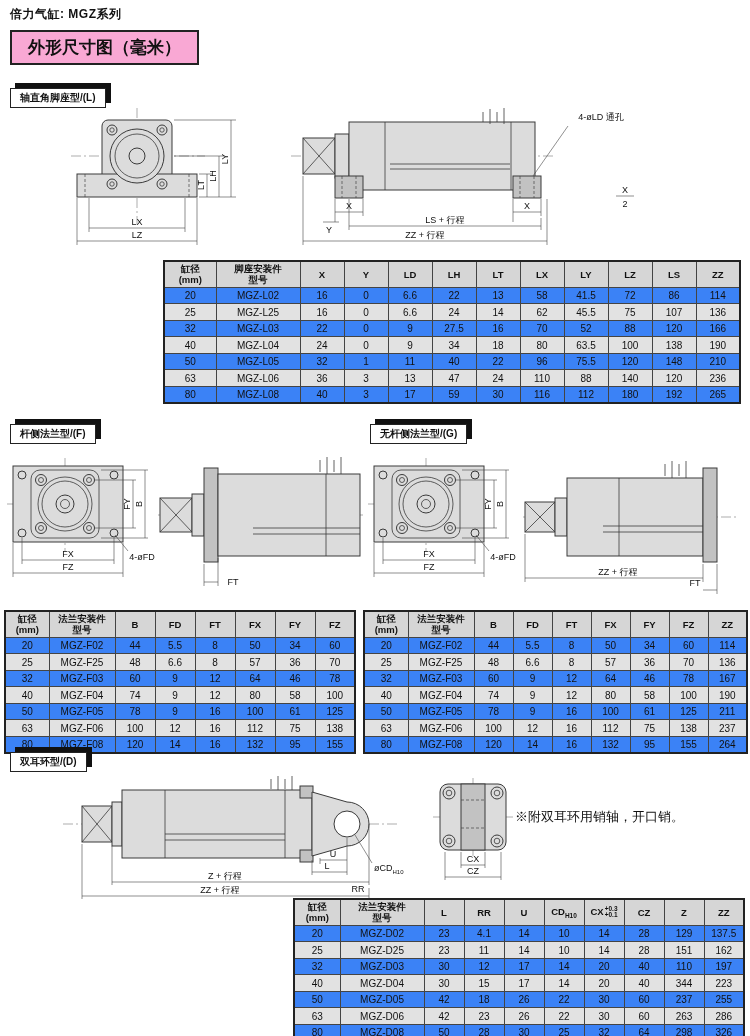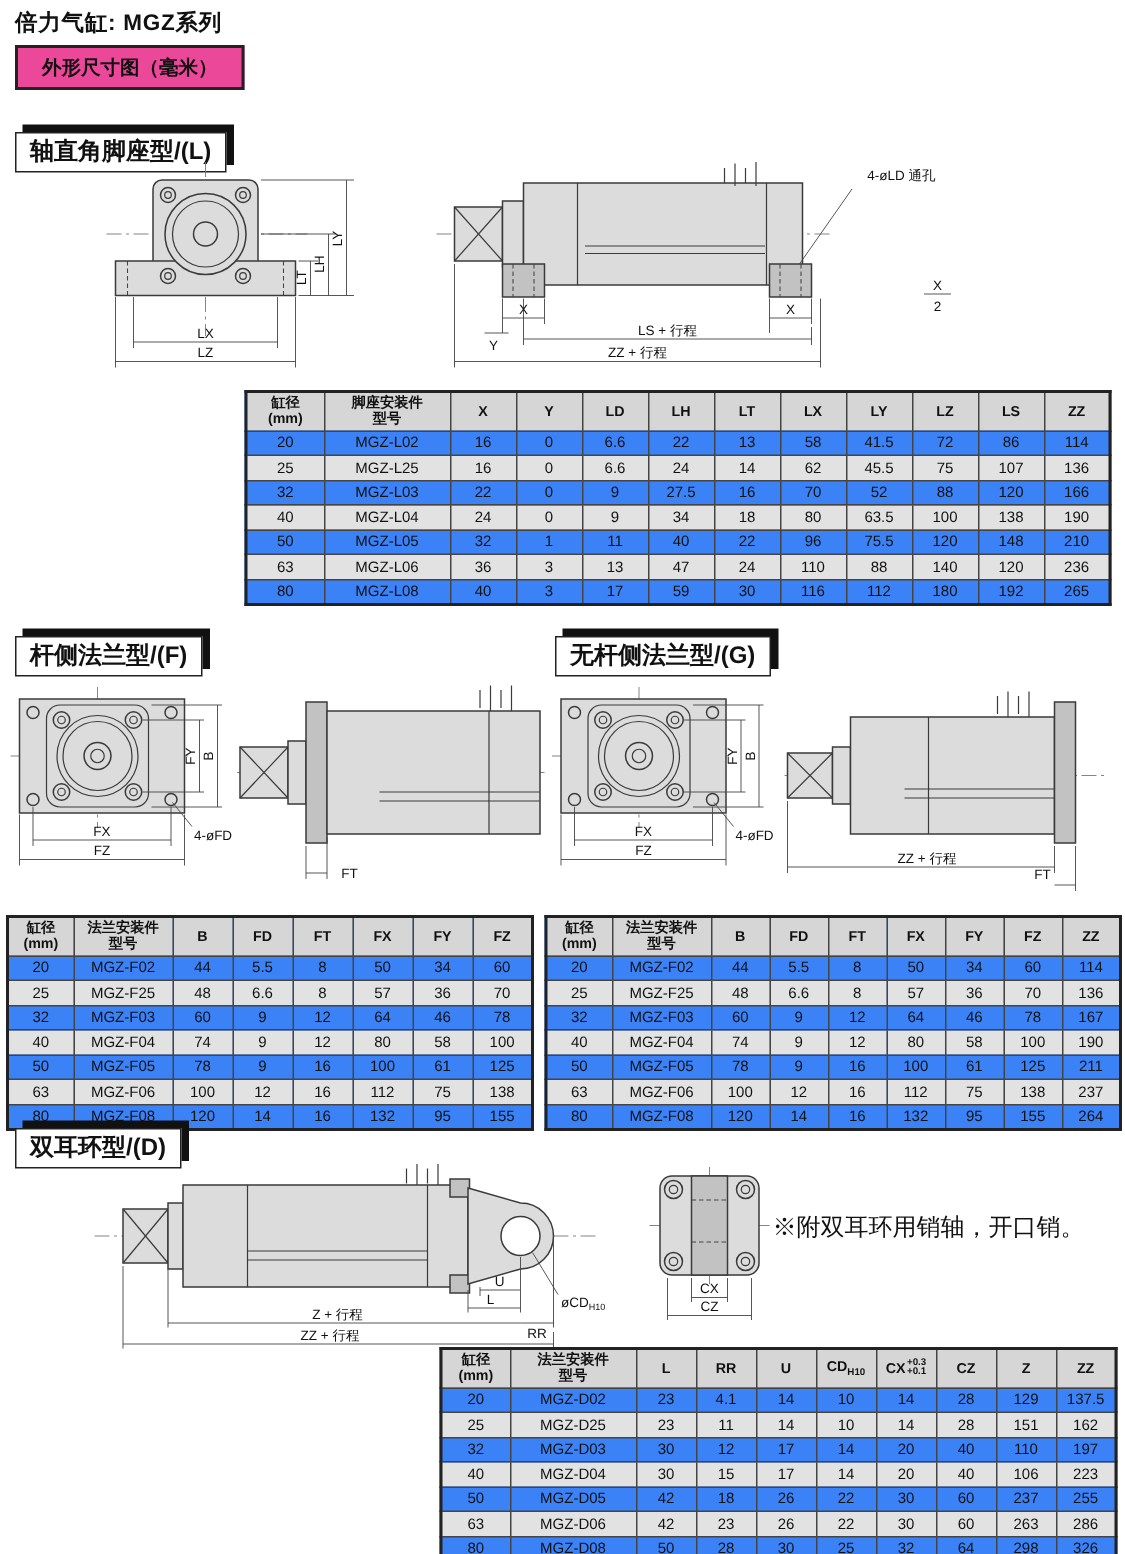--- a/index.html
+++ b/index.html
@@ -1,26 +1,26 @@
 <!DOCTYPE html>
 <html><head>
 <meta charset="utf-8">
 <style>
   html,body{margin:0;padding:0;background:#fff;font-family:"Liberation Sans",sans-serif;color:#111}
   .page{position:relative;width:750px;height:1036px;background:#fff;overflow:hidden}
-  .title{position:absolute;left:10px;top:6px;font-size:15px;font-weight:bold;letter-spacing:.5px}
-  .dimbox{position:absolute;left:10px;top:30px;border:2px solid #222;padding:4px 16px;font-size:13px;font-weight:bold;background:#ec4899}
-  .sec{position:absolute;background:#fff;border:1.5px solid #222;box-shadow:5px -5px 0 #111;padding:2px 9px;font-size:16px;font-weight:bold;white-space:nowrap}
+  .title{position:absolute;left:10px;top:6px;font-size:12px;font-weight:bold;letter-spacing:.5px}
+  .dimbox{position:absolute;left:10px;top:30px;border:2px solid #222;padding:4px 16px;font-size:17px;font-weight:bold;background:#f9a8d4}
+  .sec{position:absolute;background:#fff;border:1.5px solid #222;box-shadow:5px -5px 0 #111;padding:2px 9px;font-size:10px;font-weight:bold;white-space:nowrap}
   table.t{position:absolute;border-collapse:collapse;table-layout:fixed;text-align:center;border:2px solid #222;background:#3b82f6}
   .t th{background:#d6d6d6;border:1px solid #444;font-weight:bold;white-space:pre-line;padding:1px 0;font-size:9.5px;line-height:1.2;vertical-align:middle}
   .t td{border:1px solid #444;padding:1px 0;height:13.5px;font-size:10px}
   .t tbody tr:nth-child(even) td{background:#e2e2e2}
   .t sub{font-size:6.5px}
   .tol{display:inline-flex;flex-direction:column;font-size:6.5px;line-height:1.05;vertical-align:middle;margin-left:1px;text-align:left}
-  .note{position:absolute;font-size:16px}
+  .note{position:absolute;font-size:13px}
   svg{position:absolute;overflow:visible}
   .part{fill:#dcdcdc;stroke:#3a3a3a;stroke-width:1}
   .dark{fill:#c2c2c2;stroke:#3a3a3a;stroke-width:1}
   .thin{fill:none;stroke:#3a3a3a;stroke-width:.8}
   .dim{stroke:#444;stroke-width:.6;fill:none}
   .cl{stroke:#777;stroke-width:.6;stroke-dasharray:10 3 2 3;fill:none}
   .dash{stroke:#444;stroke-width:.7;stroke-dasharray:3 2;fill:none}
   text.dl{font-size:9px;fill:#111}
   .subt{font-size:6px}
 </style>
@@ -745,21 +745,21 @@
         </tr>
         <tr>
           <td>40</td>
           <td>MGZ-D04</td>
           <td>30</td>
           <td>15</td>
           <td>17</td>
           <td>14</td>
           <td>20</td>
           <td>40</td>
-          <td>106</td>
+          <td>344</td>
           <td>223</td>
         </tr>
         <tr>
           <td>50</td>
           <td>MGZ-D05</td>
           <td>42</td>
           <td>18</td>
           <td>26</td>
           <td>22</td>
           <td>30</td>

